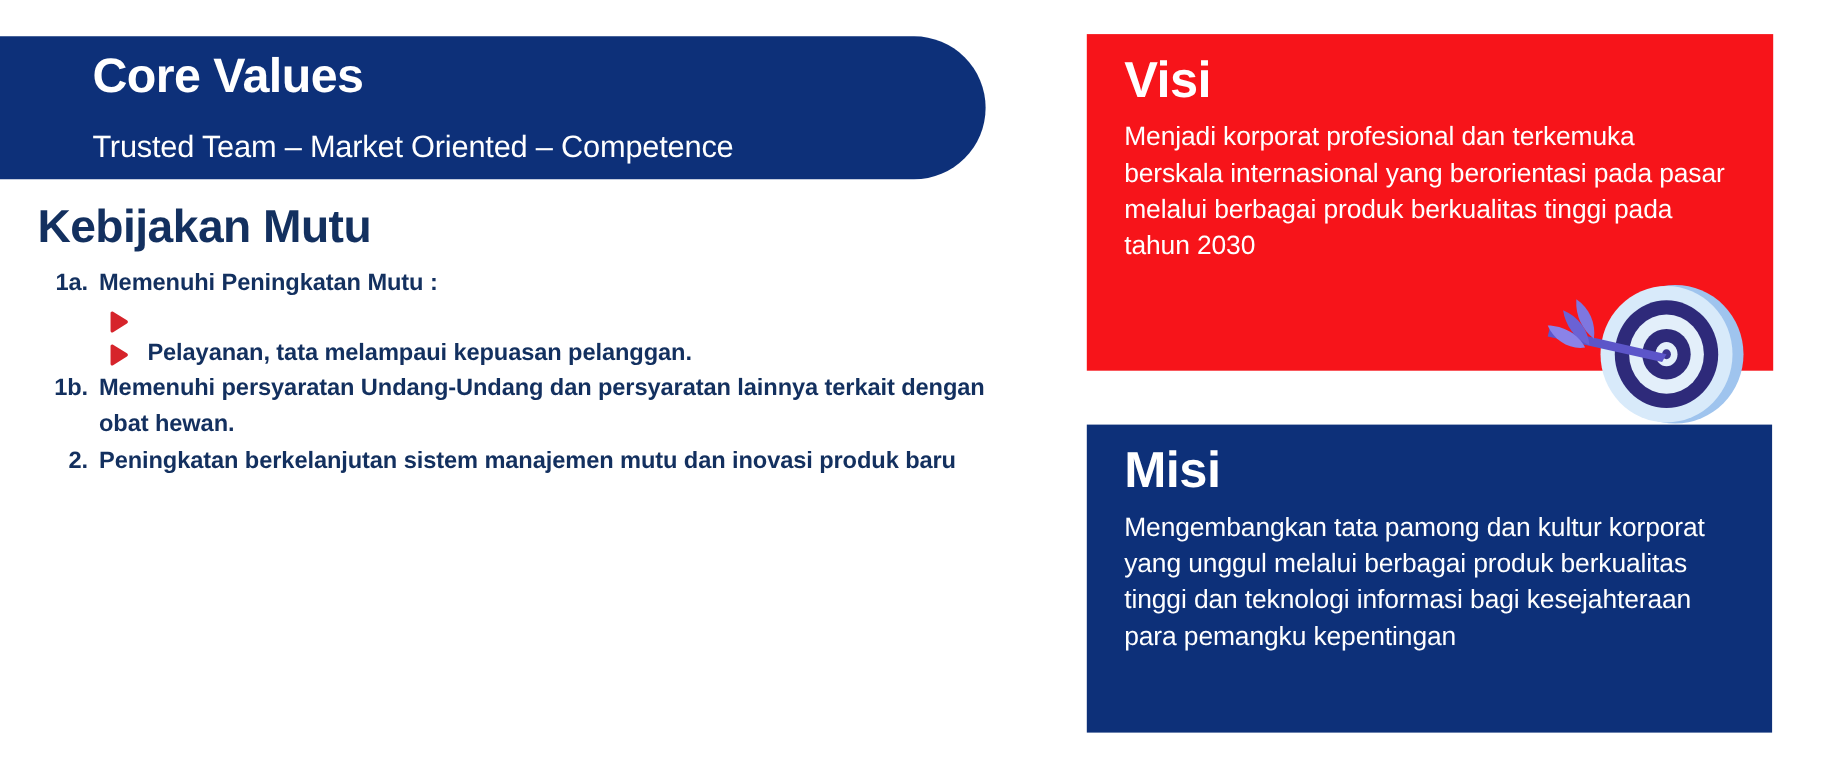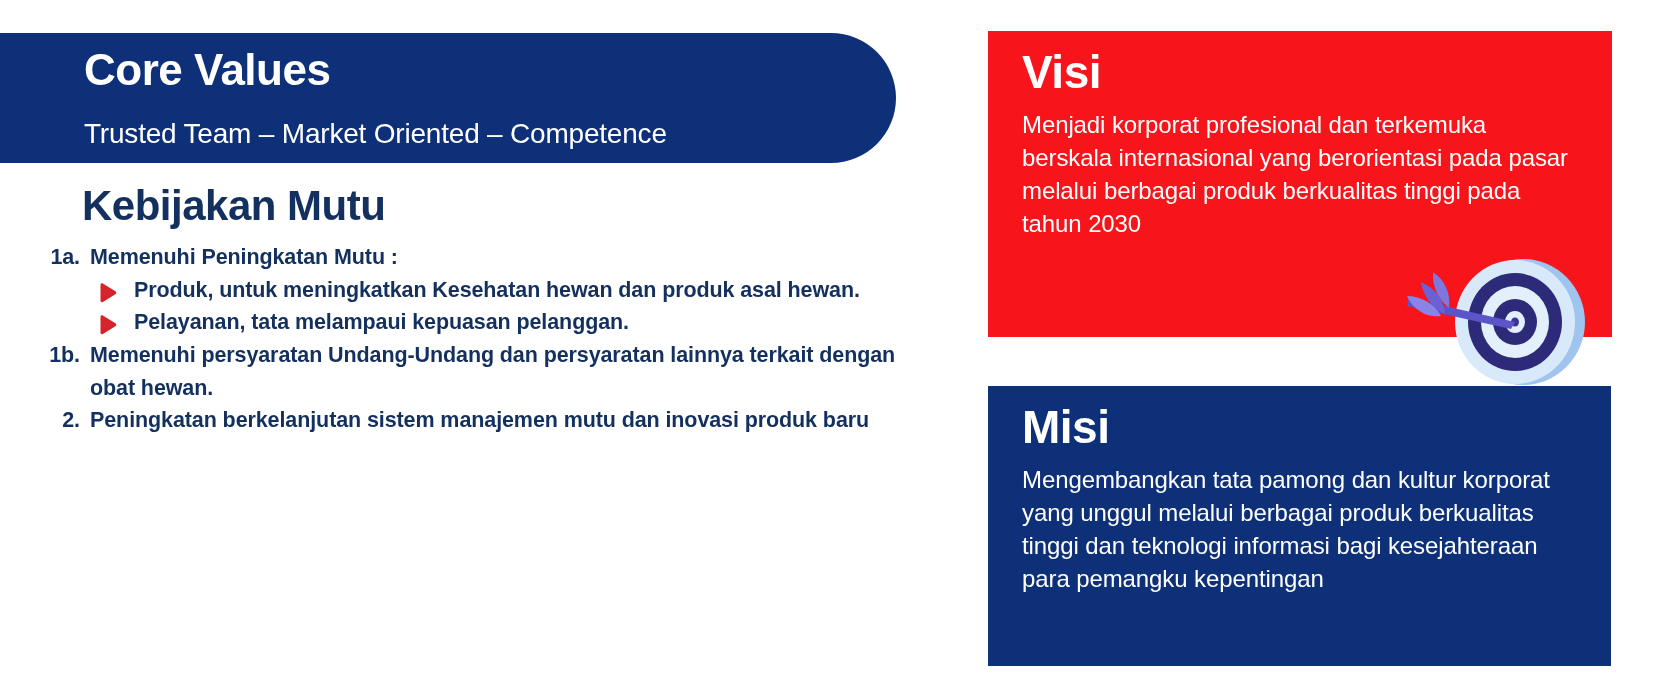--- a/index.html
+++ b/index.html
@@ -46,21 +46,20 @@
   }
 
   .policy-title {
     position: absolute;
     left: 34px;
     top: 182px;
     color: #13305F;
     font-size: 42px;
     font-weight: bold;
     letter-spacing: -0.5px;
-    margin-left: 48px;
   }
 
   .policy-list {
     position: absolute;
     left: 34px;
     top: 241px;
     width: 880px;
     color: #13305F;
   }
   .li-row {
@@ -160,21 +159,20 @@
     <span class="li-marker">1a.</span>
     <span class="li-text">Memenuhi Peningkatan Mutu :</span>
   </div>
 
   <div class="sub-row">
     <span class="bullet-tri">
       <svg width="22" height="22" viewBox="0 0 22 22" aria-hidden="true">
         <path d="M4.5 2.8 C4.5 1.4 5.6 0.7 6.8 1.4 L19.4 9.2 C20.6 9.9 20.6 11.5 19.4 12.2 L6.8 20.0 C5.6 20.7 4.5 20.0 4.5 18.6 Z" fill="#D6242B"></path>
       </svg>
     </span>
-    <span class="sub-text">Produk, untuk meningkatkan Kesehatan hewan dan produk asal hewan.</span>
   </div>
 
   <div class="sub-row">
     <span class="bullet-tri">
       <svg width="22" height="22" viewBox="0 0 22 22" aria-hidden="true">
         <path d="M4.5 2.8 C4.5 1.4 5.6 0.7 6.8 1.4 L19.4 9.2 C20.6 9.9 20.6 11.5 19.4 12.2 L6.8 20.0 C5.6 20.7 4.5 20.0 4.5 18.6 Z" fill="#D6242B"></path>
       </svg>
     </span>
     <span class="sub-text">Pelayanan, tata melampaui kepuasan pelanggan.</span>
   </div>

